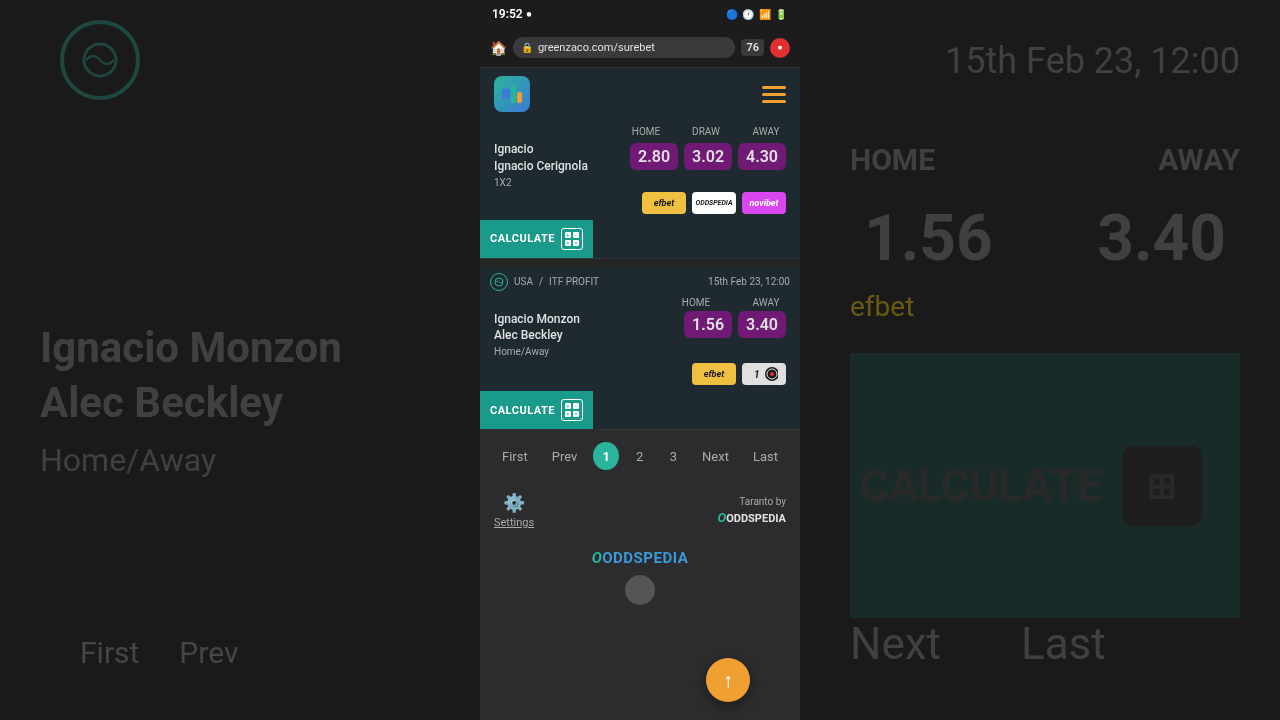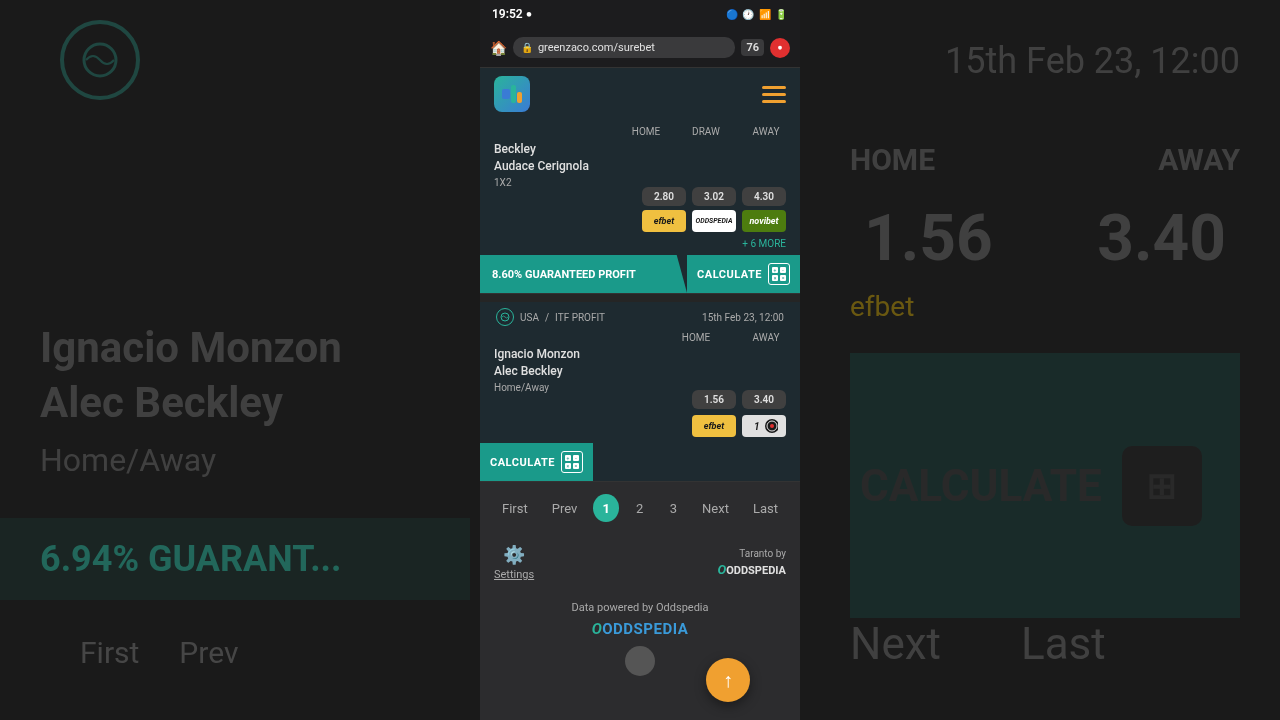--- a/index.html
+++ b/index.html
@@ -341,46 +341,45 @@
     }
 
     .odds-label {
       color: #aaa;
       font-size: 10px;
       text-align: center;
       min-width: 40px;
     }
 
     .odd-badge {
-      background: #404040;
+      background: #701a75;
       color: #e0e0e0;
       padding: 4px 8px;
       border-radius: 6px;
-      font-size: 10px;
+      font-size: 16px;
       font-weight: 600;
       min-width: 44px;
       text-align: center;
-      margin-top: 44px;
     }
 
     .bookmaker-logo {
       width: 44px;
       height: 22px;
       border-radius: 4px;
       display: flex;
       align-items: center;
       justify-content: center;
       font-size: 9px;
       font-weight: 700;
       font-style: italic;
     }
 
     .efbet { background: #f0c040; color: #1a1a1a; }
     .marathon { background: #fff; color: #1a1a1a; }
-    .novibet { background: #4d7c0f; color: #fff; text-align: center; }
+    .novibet { background: #d946ef; color: #fff; text-align: center; }
     .tenbet { background: #e0e0e0; color: #1a1a1a; display: flex; align-items: center; justify-content: center; }
 
     .more-link {
       color: #2ab49b;
       font-size: 10px;
       text-align: right;
       padding: 0 14px 6px;
     }
 
     
@@ -602,21 +601,20 @@
         <path d="M 6 20 Q 13 12 20 20 Q 27 28 34 20" fill="none" stroke="#2a9a8a" stroke-width="2"></path>
       </svg>
     </div>
     <div style="margin-top: 80px;">
       <div class="text-large">Ignacio Monzon</div>
       <div class="text-large">Alec Beckley</div>
       <div class="text-medium">Home/Away</div>
     </div>
   </div>
 
-  <div class="bg-profit">6.94% GUARANT...</div>
 
   <div class="bg-pagination">
     <span>First</span>
     <span>Prev</span>
   </div>
 
   <div class="bg-right">
     <div class="date-text">15th Feb 23, 12:00</div>
     <div class="hw-labels">
       <span>HOME</span>
@@ -685,58 +683,52 @@
     <div class="match-card">
       <div class="odds-row" style="justify-content: flex-end; padding: 6px 14px 2px;">
         <div class="odds-labels">
           <span class="odds-label">HOME</span>
           <span class="odds-label">DRAW</span>
           <span class="odds-label">AWAY</span>
         </div>
       </div>
       <div style="display: flex; align-items: flex-start; padding: 2px 14px;">
         <div class="match-teams" style="flex: 1; padding: 0;">
-          <div class="team-name">Beckley</div>
-          <div class="team-name">Audace Cerignola</div>
+          <div class="team-name">Ignacio</div>
+          <div class="team-name">Ignacio Cerignola</div>
           <div class="match-type">1X2</div>
         </div>
         <div style="display: flex; gap: 6px; align-items: flex-start; padding-top: 2px;">
           <div class="odd-badge">2.80</div>
           <div class="odd-badge">3.02</div>
           <div class="odd-badge">4.30</div>
         </div>
       </div>
       <div style="display: flex; justify-content: flex-end; gap: 6px; padding: 2px 14px 6px;">
         <div class="bookmaker-logo efbet">efbet</div>
         <div class="bookmaker-logo marathon" style="font-size: 7px;">ODDSPEDIA</div>
         <div class="bookmaker-logo novibet">novibet</div>
       </div>
-      <div class="more-link">+ 6 MORE</div>
       <div class="profit-bar">
-        <div class="profit-section">
-          <span class="profit-text">
-            <span>8.60%</span> <span>GUARANTEED PROFIT</span>
-          </span>
-        </div>
         <div class="calc-section">
           <span class="calc-label">CALCULATE</span>
           <div class="calc-icon">
             <div class="calc-icon-cell">+</div>
             <div class="calc-icon-cell">-</div>
             <div class="calc-icon-cell">×</div>
             <div class="calc-icon-cell">=</div>
           </div>
         </div>
       </div>
     </div>
 
     <div class="card-separator"></div>
 
     <div class="match-card">
-      <div style="display: flex; align-items: center; justify-content: space-between; padding: 6px 16px 4px;">
+      <div style="display: flex; align-items: center; justify-content: space-between; padding: 6px 10px 4px;">
         <div style="display: flex; align-items: center; gap: 6px;">
           <div style="width: 18px; height: 18px; border-radius: 50%; border: 1.5px solid #2ab49b; display: flex; align-items: center; justify-content: center;">
             <svg width="10" height="10" viewBox="0 0 10 10">
               <circle cx="5" cy="5" r="4" fill="none" stroke="#2ab49b" stroke-width="1"></circle>
               <path d="M2 5 Q3.5 3 5 5 Q6.5 7 8 5" fill="none" stroke="#2ab49b" stroke-width="0.8"></path>
             </svg>
           </div>
           <span style="color: #aaa; font-size: 10px;">USA</span>
           <span style="color: #aaa; font-size: 10px;">/</span>
           <span style="color: #aaa; font-size: 10px;">ITF PROFIT</span>
@@ -803,21 +795,20 @@
       </div>
       <div class="powered-by">
         <div class="powered-by-text">Taranto by</div>
         <div class="oddspedia-logo">
           <span class="O">O</span><span style="font-size:11px;">ODDSPEDIA</span>
         </div>
       </div>
     </div>
 
     <div class="footer-section">
-      <div class="data-powered-text">Data powered by Oddspedia</div>
       <div class="oddspedia-logo-large">
         <span style="color: #2ab49b; font-style: italic;">O</span><span>ODDSPEDIA</span>
       </div>
       <div class="scroll-indicator"></div>
     </div>
 
   </div>
 </div>
 
 <div class="fab-button">

